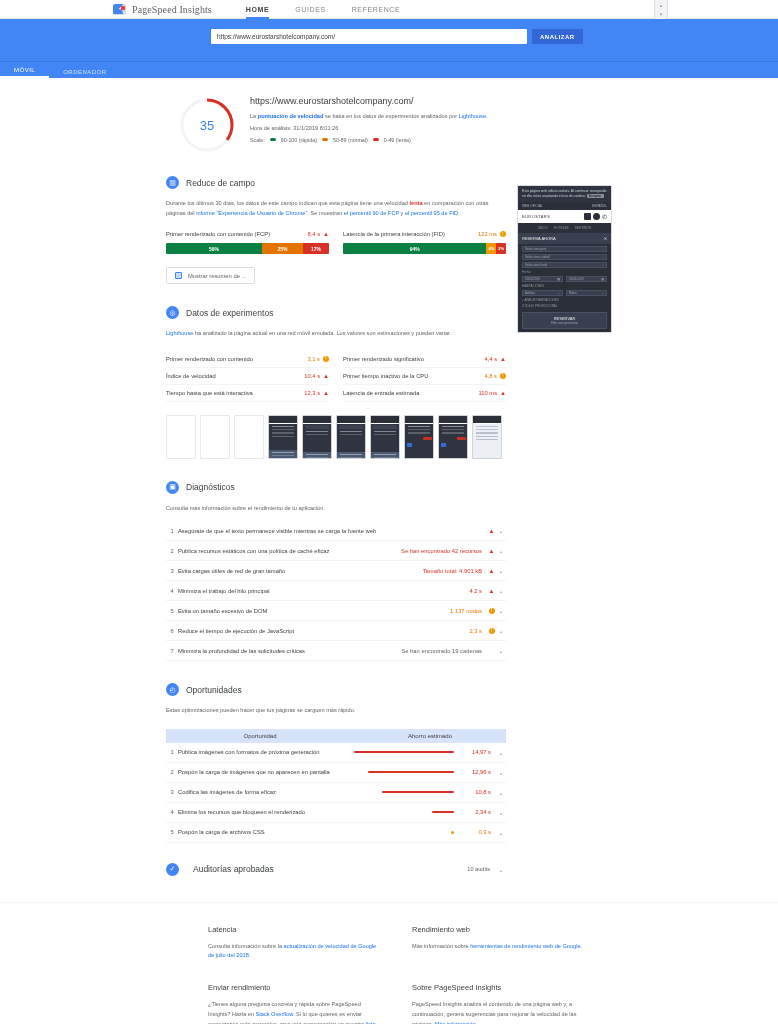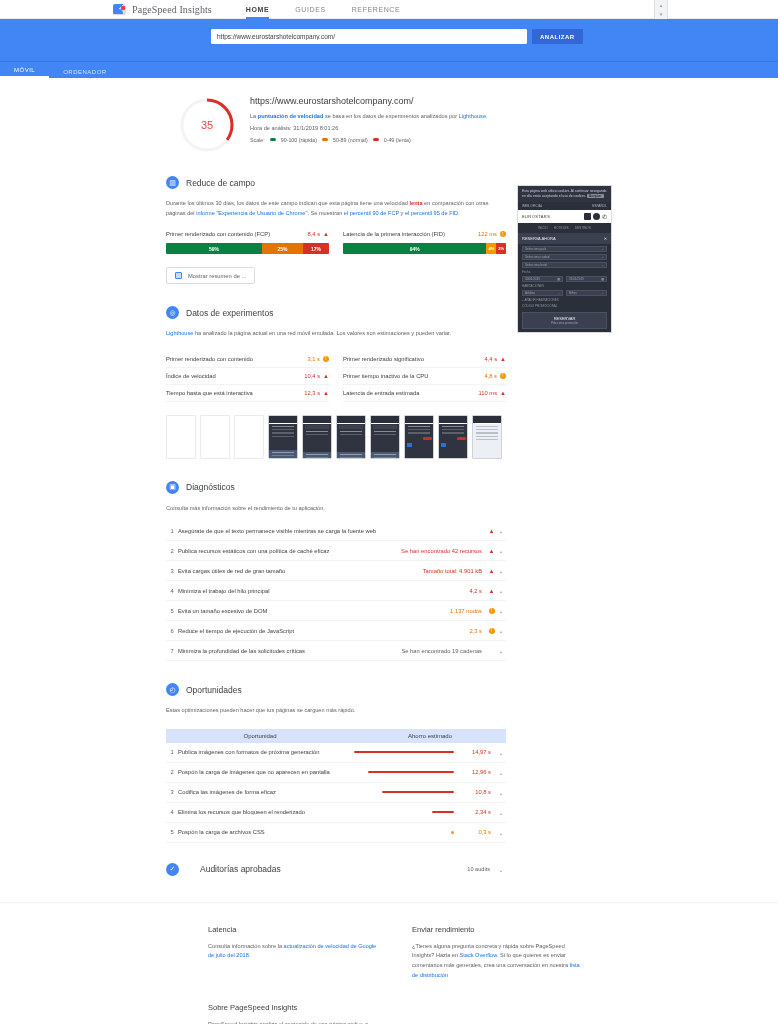--- a/index.html
+++ b/index.html
@@ -68,21 +68,21 @@
   
   .main { padding: 0 0 0 0; background:#fff; }
   .report { width: 340px; margin-left: 166px; }
 
   
   .scorehead{ display:flex; gap:14px; padding-top: 18px; }
   .gauge{ width:58px; height:58px; position:relative; flex:none; margin-left:12px;}
   .gauge svg{ position:absolute; inset:0; }
   .gauge .val{
     position:absolute; inset:0; display:flex; align-items:center; justify-content:center;
-    font-size:11px; color:#ef4444;
+    font-size:13px; color:#3b82f6;
   }
   .sh-url{ font-size:9px; color:#3c4043; margin-bottom:6px; }
   .sh-line{ font-size:5.6px; color:#5f6368; margin-bottom:4px; line-height:1.5; }
   .lnk{ color:#1a73e8; }
   .lnk-b{ color:#1a73e8; font-weight:bold; }
   .scale-row{ display:flex; align-items:center; gap:5px; font-size:5.3px; color:#5f6368; }
   .dash{ display:inline-block; width:6px; height:3px; border-radius:2px; vertical-align:middle; }
 
   
   .section{ margin-top: 22px; }
@@ -173,21 +173,21 @@
     display:flex; align-items:center; border-bottom:1px solid #f1f3f4;
     padding:6px 0; font-size:5.8px;
   }
   .d-label{ flex:1; color:#3c4043; }
   .d-val{ color:#d93025; margin-right:5px; }
   .d-val.orange{ color:#e37400; }
   .d-val.grey{ color:#5f6368; }
   .d-ic{ width:9px; text-align:center; }
 
   .passed{
-    display:flex; align-items:center; gap:21px; margin-top:20px;
+    display:flex; align-items:center; gap:14px; margin-top:20px;
     padding-bottom:4px;
   }
   .passed .sec-ic{ background:#4285f4; }
   .passed-right{ margin-left:auto; display:flex; align-items:center; gap:6px;
     font-size:5.6px; color:#5f6368; }
 
   
   .phone{
     position:absolute; left:517px; top:185px; width:95px; height:148px;
     border:1px solid #dadce0; background:#2b2f39; overflow:hidden;
@@ -683,20 +683,26 @@
 
 <div class="footer">
   <div class="fgrid">
     <div>
       <div class="fh">Latencia</div>
       <div class="fp">
         <span>Consulta información sobre la </span><span class="lnk">actualización de velocidad de Google de julio del 2018</span><span>.</span>
       </div>
     </div>
     <div>
+      <div class="fh">Rendimiento web</div>
+      <div class="fp">
+        <span>Más información sobre </span><span class="lnk">herramientas de rendimiento web de Google</span><span>.</span>
+      </div>
+    </div>
+    <div>
       <div class="fh">Enviar rendimiento</div>
       <div class="fp">
         <span>¿Tienes alguna pregunta concreta y rápida sobre PageSpeed Insights? Hazla en </span><span class="lnk">Stack Overflow</span><span>. Si lo que quieres es enviar comentarios más generales, crea una conversación en nuestra </span><span class="lnk">lista de distribución</span>
       </div>
     </div>
     <div>
       <div class="fh">Sobre PageSpeed Insights</div>
       <div class="fp">
         <span>PageSpeed Insights analiza el contenido de una página web y, a continuación, genera sugerencias para mejorar la velocidad de las páginas. </span><span class="lnk">Más información</span><span>.</span>
       </div>

